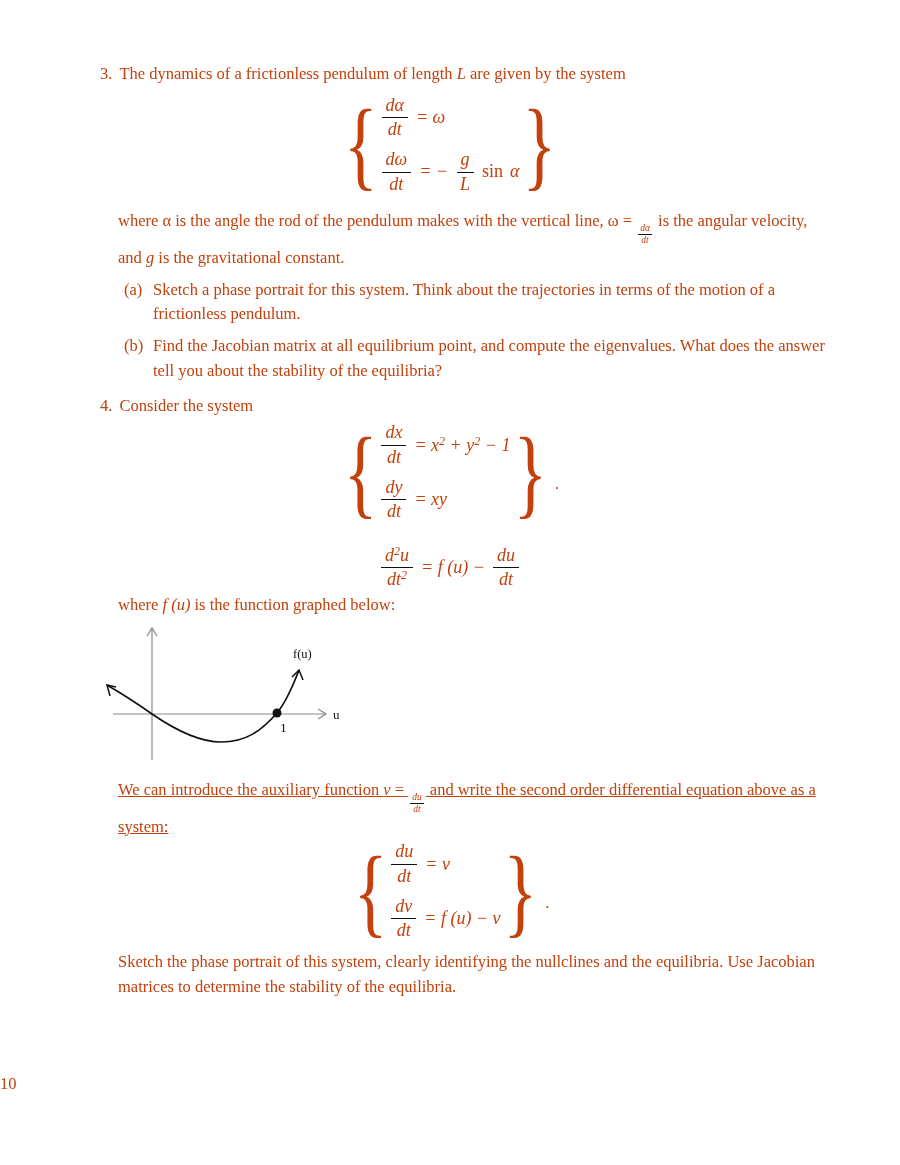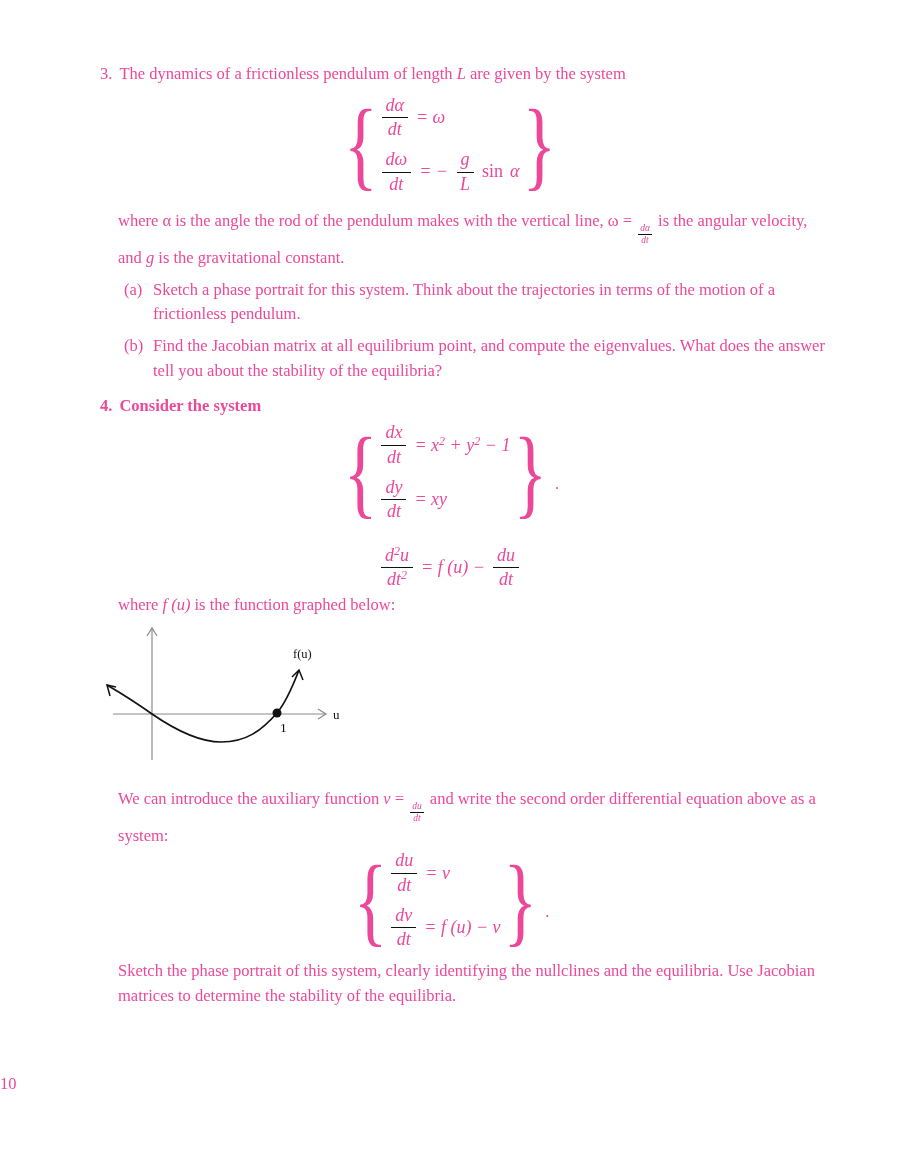--- a/index.html
+++ b/index.html
@@ -1,21 +1,21 @@
 <!DOCTYPE html>
 <html><head>
 <meta charset="utf-8">
 <style>
   html,body{margin:0;padding:0;background:#ffffff;}
   .page{
     position:relative;
     width:900px;height:1165px;
     box-sizing:border-box;
     background:#ffffff;
-    color:#ec4899;
+    color:#c2410c;
     font-family:"Liberation Serif","DejaVu Serif",serif;
     font-size:16.5px;
     line-height:1.5;
     padding:62px 70px 0 100px;
     overflow:hidden;
   }
   .item-head{margin:0;}
   .num{display:inline-block;margin-right:7px;}
   .bp{margin-left:18px;}
   .sub{display:flex;margin-left:24px;margin-top:7px;}
@@ -41,25 +41,25 @@
   .sfrac .fnum{padding:0 2px;border-bottom:1px solid #101010;}
   .sfrac .fden{padding:0 2px;}
 
   .graphwrap{display:flex;justify-content:flex-start;margin:6px 30px 0 0;}
   svg text{font-family:"Liberation Serif","DejaVu Serif",serif;}
 
   .pageno{position:absolute;left:0;right:0;top:1072px;text-align:left;}
 
   .mt-eq3{margin-top:8px;margin-bottom:10px;}
   .mt-where{margin-top:14px;}
-  .mt-h4{margin-top:10px;font-weight:bold;}
+  .mt-h4{margin-top:10px;}
   .mt-eq4{margin-top:4px;margin-bottom:4px;}
   .mt-h5{margin-top:14px;}
   .mt-eq5{margin-top:22px;margin-bottom:2px;}
-  .mt-aux{margin-top:23px;}
+  .mt-aux{margin-top:14px;text-decoration:underline;}
   .mt-sys5{margin-top:2px;}
   .mt-final{margin-top:8px;}
 </style>
 </head>
 <body>
 
 <div class="page">
 
   <section>
     <div class="item-head"><span class="num">3.</span><span>The dynamics of a frictionless pendulum of length </span><i>L</i><span> are given by the system</span></div>

